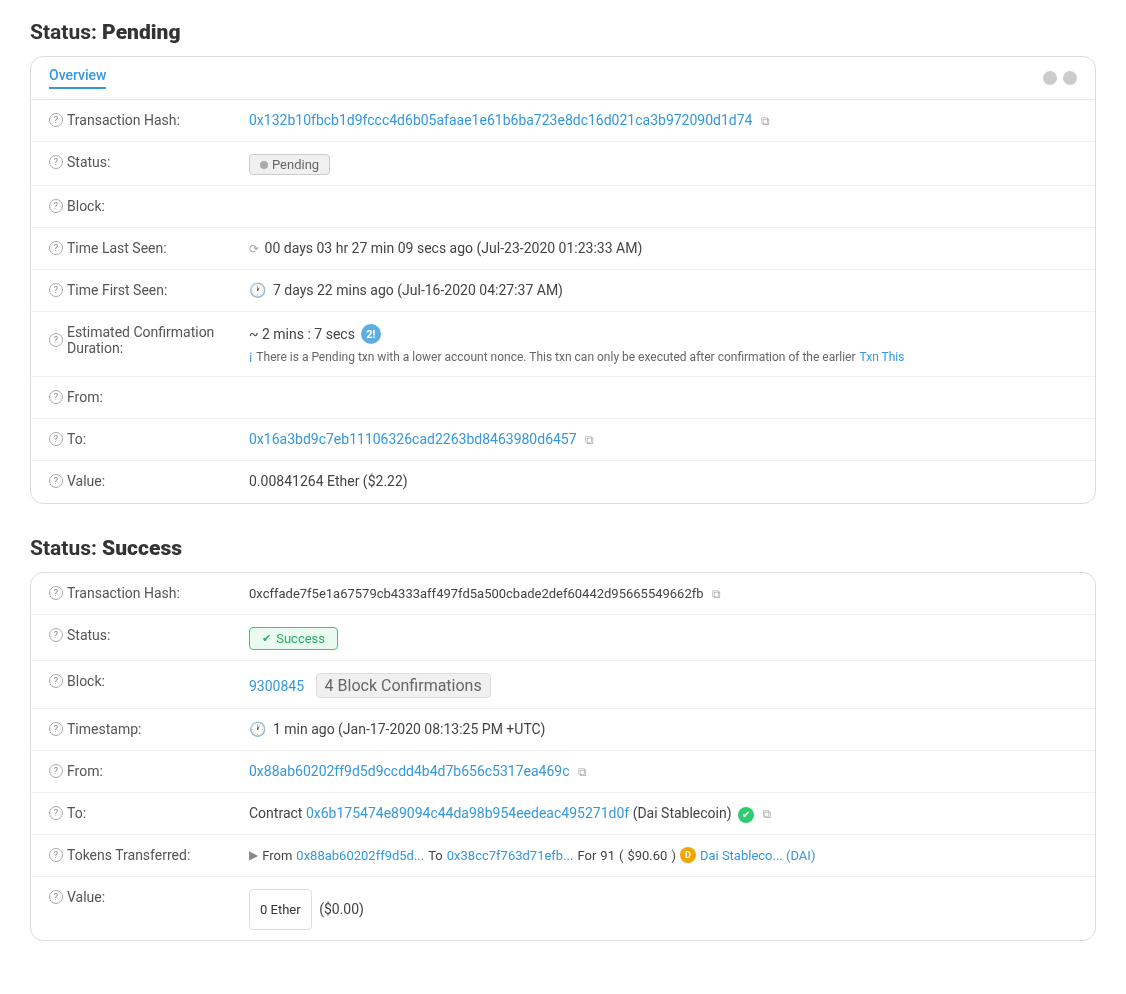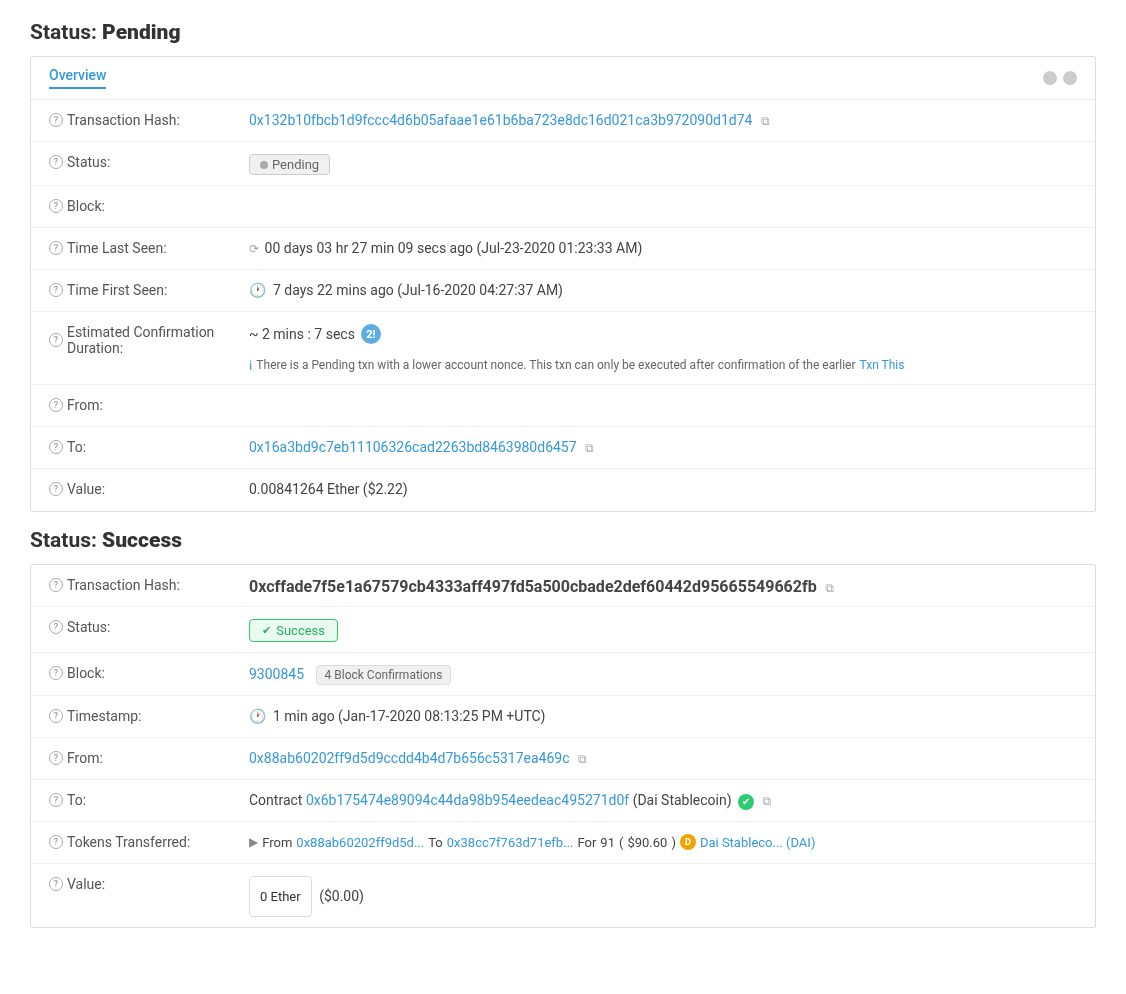--- a/index.html
+++ b/index.html
@@ -5,22 +5,22 @@
     * { box-sizing: border-box; margin: 0; padding: 0; }
     body {
       font-family: -apple-system, BlinkMacSystemFont, 'Segoe UI', Roboto, sans-serif;
       background: #fff;
       color: #333;
       font-size: 14px;
       padding: 20px 30px;
     }
     .card {
       border: 1px solid #ddd;
-      border-radius: 2px;
-      margin-bottom: 16px;
+      border-radius: 13px;
+      margin-bottom: 32px;
       overflow: hidden;
     }
     .card-header {
       padding: 10px 18px;
       border-bottom: 1px solid #e8e8e8;
       display: flex;
       align-items: center;
       justify-content: space-between;
     }
     .tab-label {
@@ -116,40 +116,40 @@
       font-size: 11px;
       color: #27ae60;
     }
     .badge-confirmations {
       display: inline-flex;
       align-items: center;
       background: #f0f0f0;
       border: 1px solid #ddd;
       border-radius: 4px;
       padding: 2px 8px;
-      font-size: 12px;
+      font-size: 16px;
       color: #666;
       margin-left: 8px;
     }
     .italic { font-style: italic; color: #666; }
     .copy-icon {
       display: inline-block;
       margin-left: 5px;
       cursor: pointer;
       color: #aaa;
       font-size: 12px;
     }
     .clock-icon {
       color: #aaa;
       margin-right: 3px;
     }
     .note-block {
       display: flex;
       flex-direction: column;
-      gap: 12px;
+      gap: 4px;
     }
     .note-line {
       font-size: 12px;
       color: #666;
       display: flex;
       align-items: center;
       gap: 4px;
     }
     .info-icon-blue {
       color: #3498db;
@@ -199,22 +199,22 @@
       background: #f0a500;
       color: #fff;
       font-size: 9px;
       font-weight: bold;
     }
     .arrow-right {
       color: #888;
       font-size: 12px;
     }
     .hash-bold {
-      font-weight: 700;
-      font-size: 16px;
+      font-weight: 400;
+      font-size: 13px;
     }
   </style>
 </head>
 <body>
 
 <h2>
   <span>Status:</span> <strong>Pending</strong>
 </h2>
 
 <div class="card" style="margin-top:12px;">

